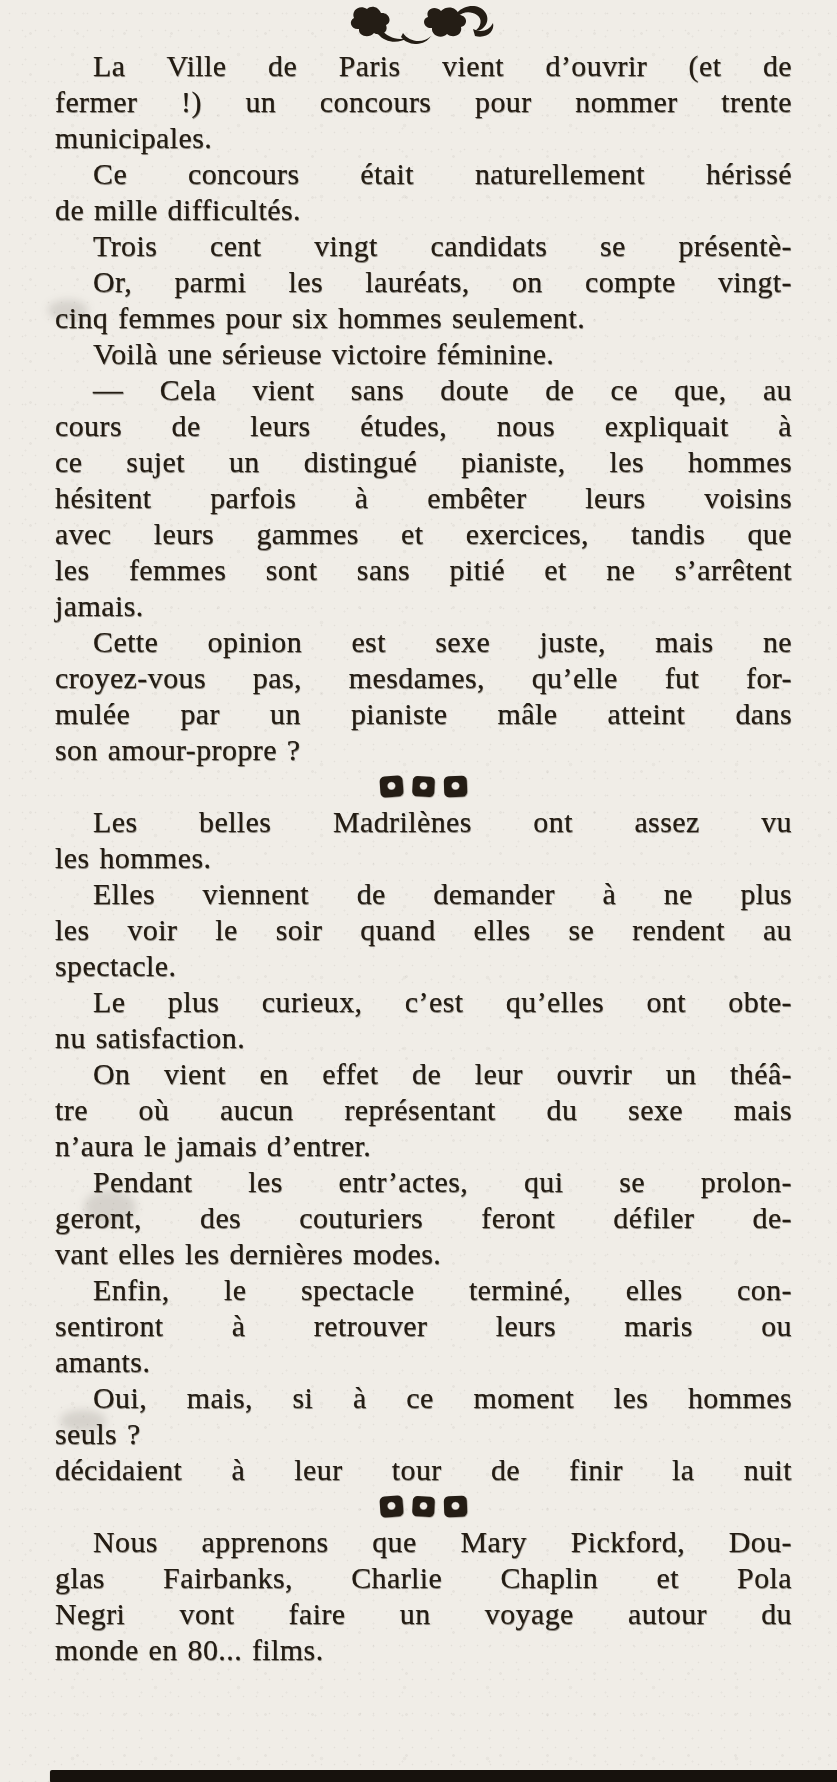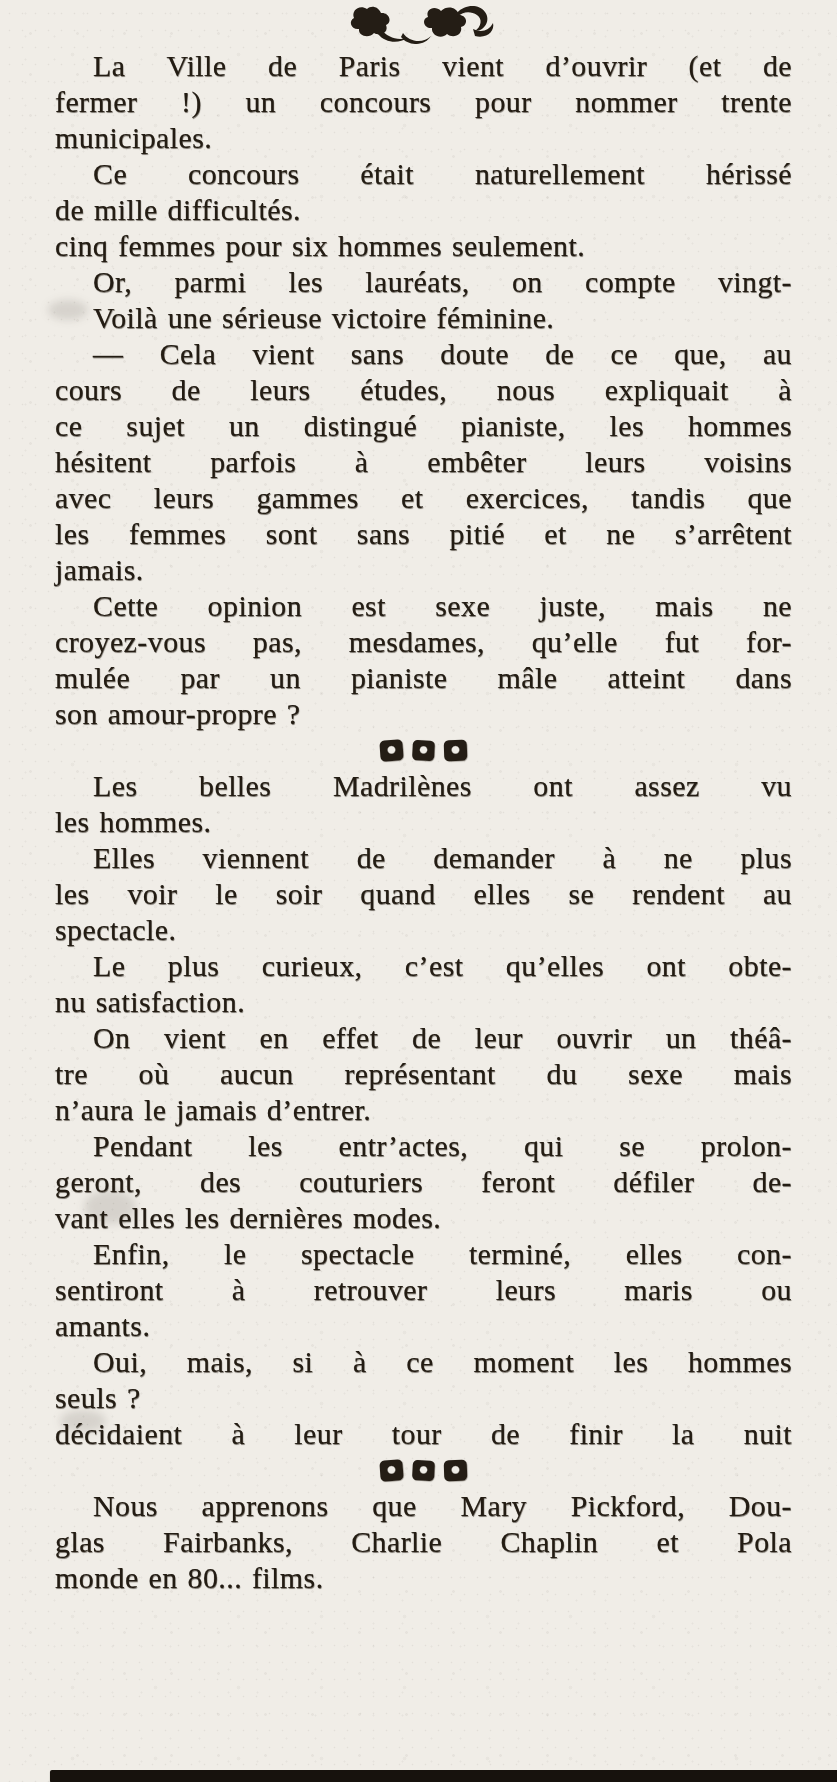--- a/index.html
+++ b/index.html
@@ -70,24 +70,25 @@
         <div class="para">
           <div class="line first">La Ville de Paris vient d’ouvrir (et de</div>
           <div class="line">fermer !) un concours pour nommer trente</div>
           <div class="line last">municipales.</div>
         </div>
         <div class="para">
           <div class="line first">Ce concours était naturellement hérissé</div>
           <div class="line last">de mille difficultés.</div>
         </div>
         <div class="para">
+          <div class="line first">Trois cent vingt candidats se présentè-</div>
         </div>
         <div class="para">
+          <div class="line first">Or, parmi les lauréats, on compte vingt-</div>
           <div class="line last">cinq femmes pour six hommes seulement.</div>
-          <div class="line first">Or, parmi les lauréats, on compte vingt-</div>
         </div>
         <div class="para">
           <div class="line first last">Voilà une sérieuse victoire féminine.</div>
         </div>
         <div class="para">
           <div class="line first">— Cela vient sans doute de ce que, au</div>
           <div class="line">cours de leurs études, nous expliquait à</div>
           <div class="line">ce sujet un distingué pianiste, les hommes</div>
           <div class="line">hésitent parfois à embêter leurs voisins</div>
           <div class="line">avec leurs gammes et exercices, tandis que</div>
@@ -143,19 +144,20 @@
       </div>
       <div class="divider">
         <span class="rosette"></span>
         <span class="rosette"></span>
         <span class="rosette"></span>
       </div>
       <div>
         <div class="para">
           <div class="line first">Nous apprenons que Mary Pickford, Dou-</div>
           <div class="line">glas Fairbanks, Charlie Chaplin et Pola</div>
+          <div class="line">Negri vont faire un voyage autour du</div>
           <div class="line last">monde en 80... films.</div>
         </div>
       </div>
     </div>
 
   <div class="bottom-rule"></div>
 </div>
 
 </body></html>

